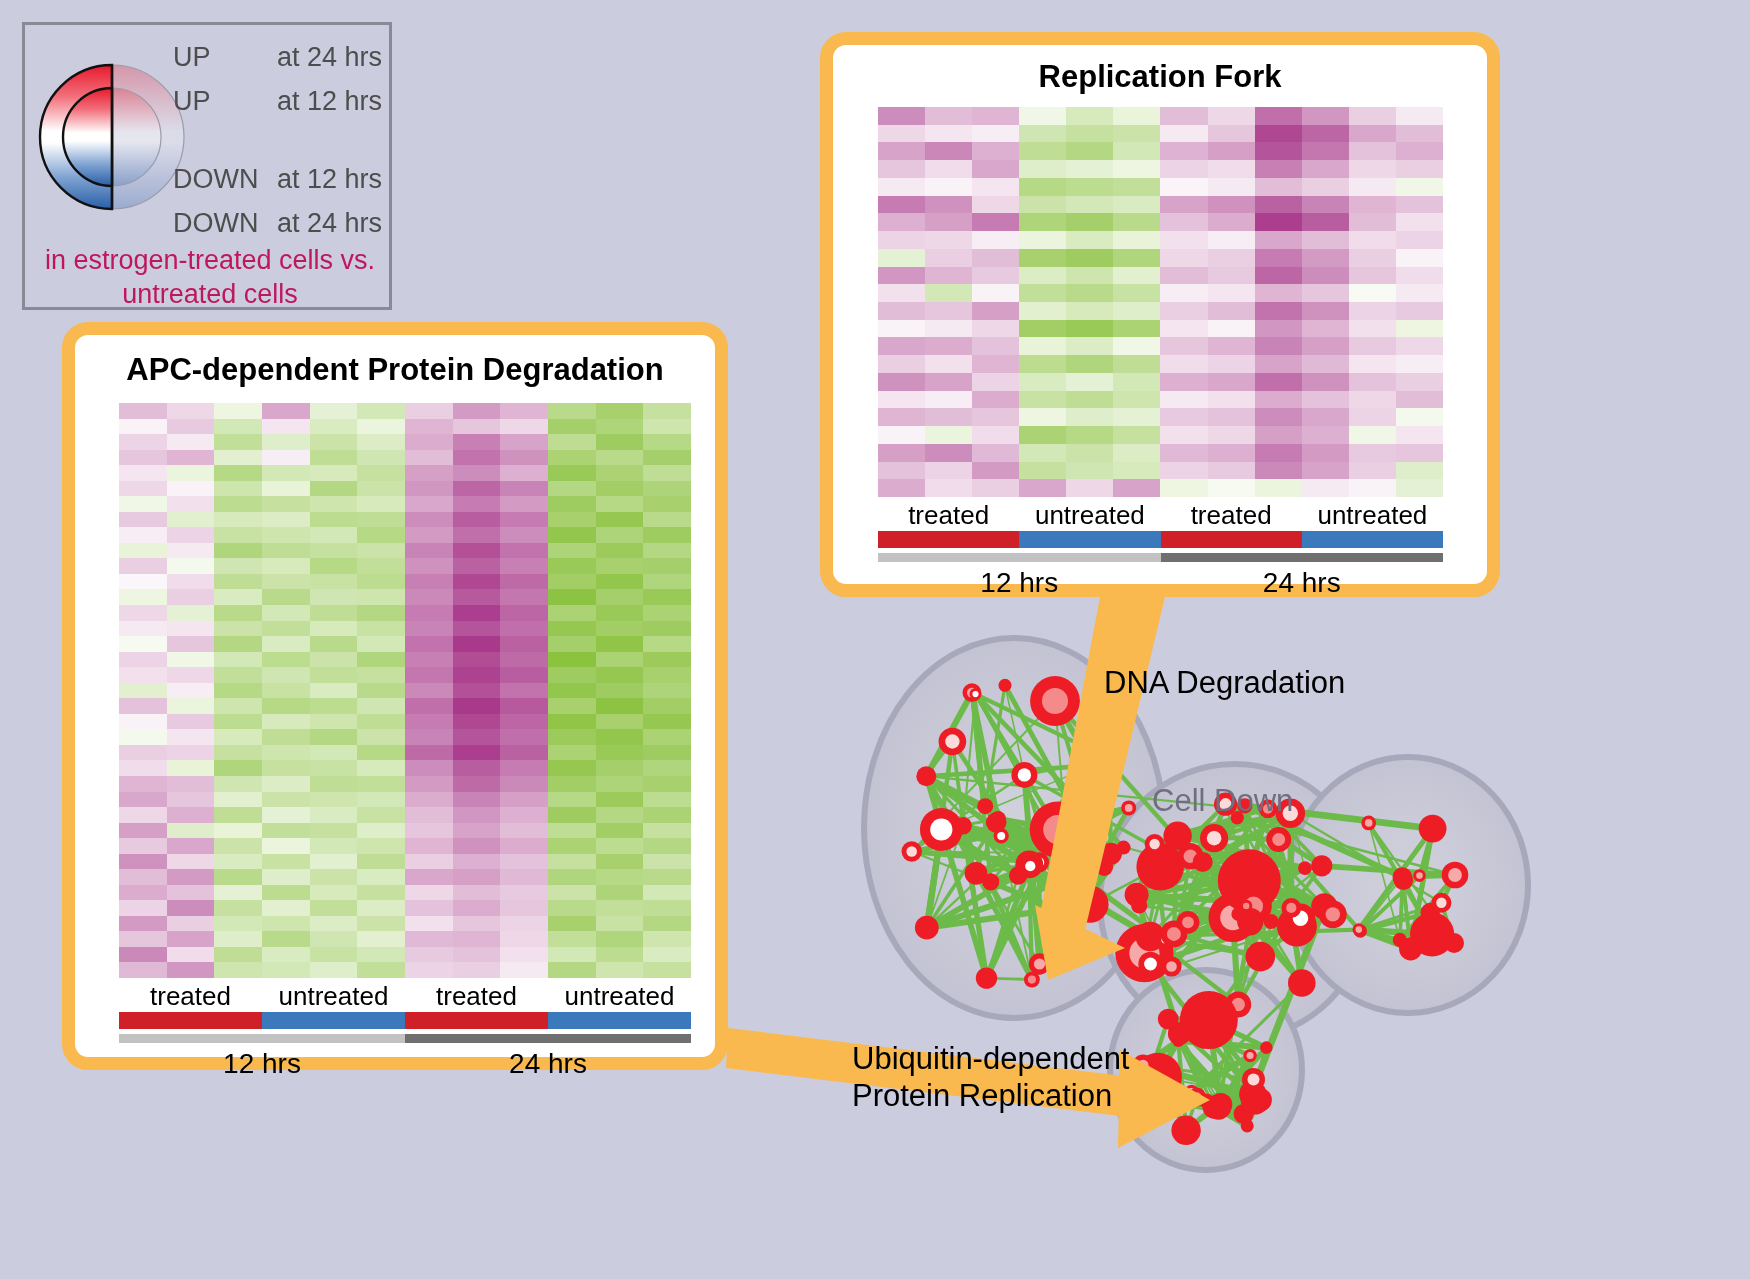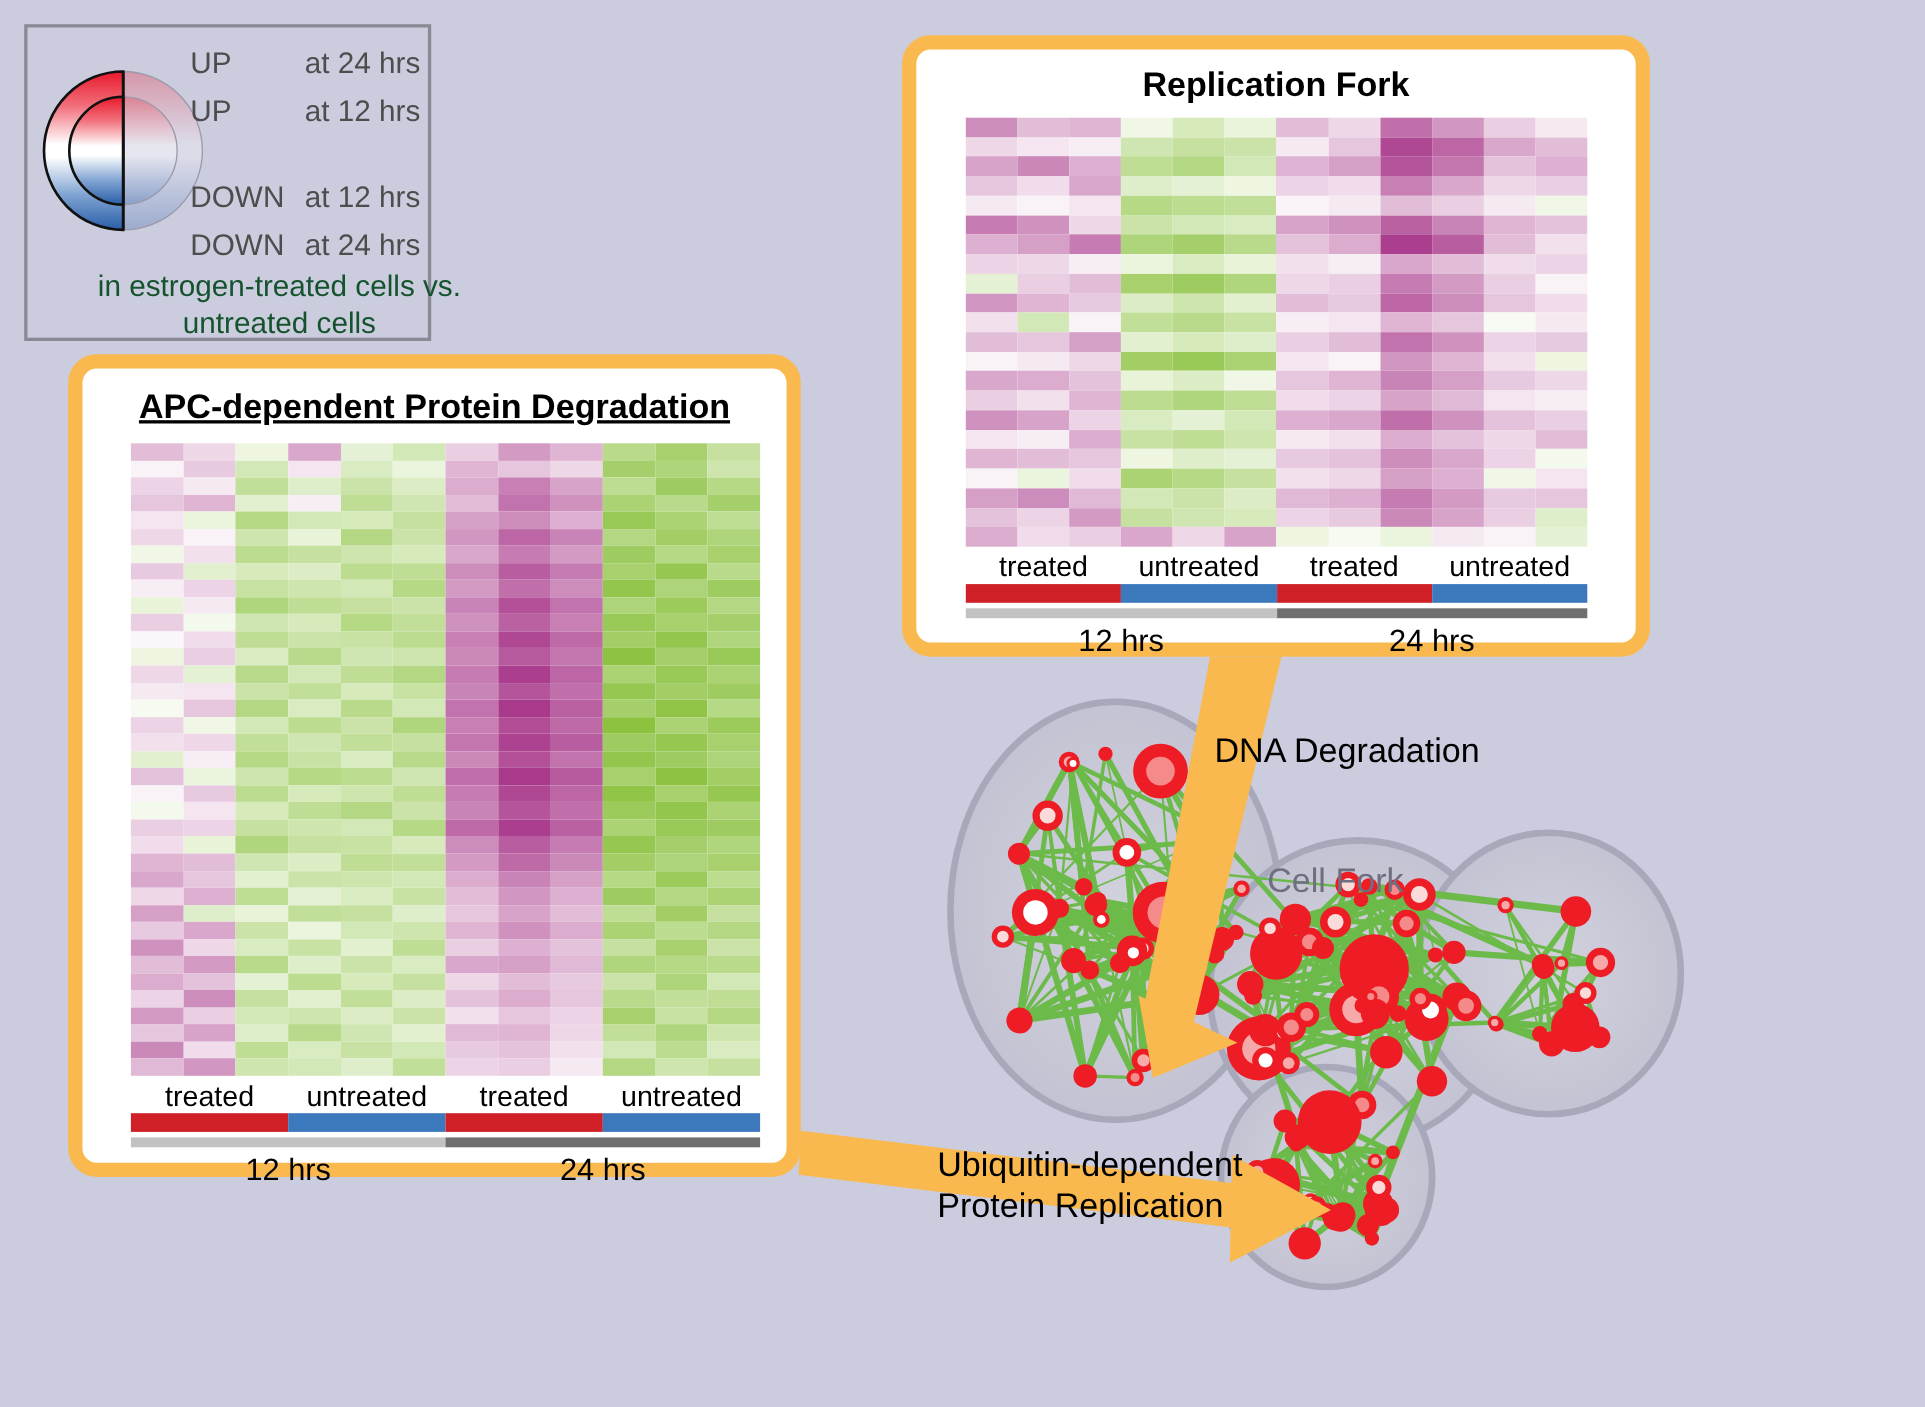--- a/index.html
+++ b/index.html
@@ -24,40 +24,40 @@
   #legend-box{
     position:absolute;left:22px;top:22px;width:370px;height:288px;
     background:#ccccdf;border:3px solid #8a8a96;box-sizing:border-box;
   }
   .legend-rows{position:absolute;left:148px;top:10px;width:222px;}
   .lrow{height:44px;display:flex;align-items:center;color:#4d4d4d;font-size:27px;}
   .lrow .lk{width:104px;}
   .lrow .lv{}
   .legend-caption{
     position:absolute;left:0;top:218px;width:370px;text-align:center;
-    color:#14532d;font-size:27px;line-height:34px;padding-left:44px;
+    color:#be185d;font-size:27px;line-height:34px;
   }
 
   
   #key-panel{left:446px;top:45px;width:292px;height:190px;}
   #key-panel .ktitle{
     text-align:center;font-size:28px;line-height:33px;color:#000;
     padding-top:13px;
   }
   .klist{margin-top:9px;padding-left:76px;}
   .kitem{display:flex;align-items:center;height:37px;font-size:30px;color:#000;}
   .swatch{width:25px;height:25px;border:2px solid #333;margin-right:16px;box-sizing:border-box;}
 
   
   #rep-panel{left:820px;top:32px;width:680px;height:565px;}
   #apc-panel{left:62px;top:322px;width:666px;height:748px;}
 
   .ptitle{text-align:center;font-weight:bold;color:#000;}
   #rep-panel .ptitle{font-size:31px;padding-top:14px;}
-  #apc-panel .ptitle{font-size:31px;padding-top:17px;text-decoration:underline;}
+  #apc-panel .ptitle{font-size:31px;padding-top:17px;}
 
   .hm{display:grid;}
   .hm div{width:100%;height:100%;}
   .grp-labels{display:flex;}
   .grp-labels span{text-align:center;font-size:26px;color:#000;}
   .bar-row{display:flex;}
   .bar-row i{display:block;height:17px;}
   .time-row{display:flex;margin-top:5px;}
   .time-row i{display:block;height:9px;}
   .time-labels{display:flex;}
@@ -1461,17 +1461,17 @@
 
     <g fill="#f9b94e">
       <path d="M1100 597 L1165 597 L1085 930 L1040 915 Z"></path>
       <path d="M1035 905 L1125 948 L1048 980 Z"></path>
       <path d="M728 1028 L1140 1078 L1136 1118 L726 1068 Z"></path>
       <path d="M1120 1050 L1210 1100 L1118 1148 Z"></path>
     </g>
   </svg>
 
   <div class="netlabel" id="lbl-dna">DNA Degradation</div>
-  <div class="netlabel" id="lbl-cc">Cell Fork</div>
+  <div class="netlabel" id="lbl-cc">Cell Down</div>
   <div class="netlabel" id="lbl-ub">Ubiquitin-dependent
 Protein Replication</div>
 
 </div>
 
 </body></html>

